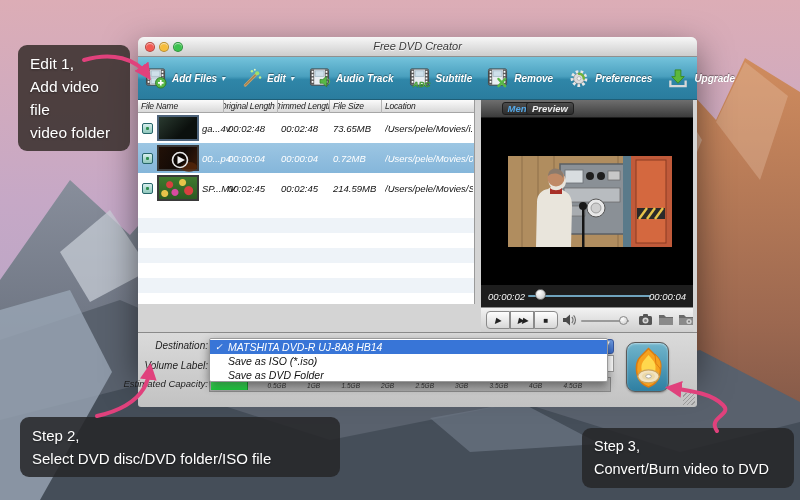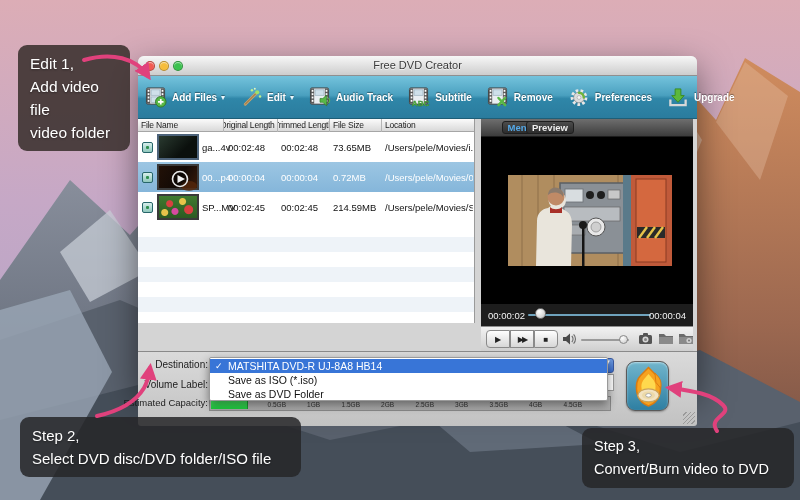--- a/index.html
+++ b/index.html
@@ -4,23 +4,23 @@
 <style>
   html,body{margin:0;padding:0;}
   body{font-family:"Liberation Sans",sans-serif;}
   #stage{position:relative;width:800px;height:500px;overflow:hidden;background:#c3a7c6;}
   #stage *{box-sizing:border-box;}
 
   
   .wallpaper{position:absolute;inset:0;}
 
   
-  .app-window{position:absolute;left:138px;top:56px;width:559px;height:334px;
+  .app-window{position:absolute;left:138px;top:37px;width:559px;height:334px;
     border-radius:6px 6px 3px 3px;box-shadow:0 12px 34px rgba(0,0,0,.5);
-    background:#d4d4d4;}
+    background:#d4d4d4;font-style:italic;}
   .titlebar{position:absolute;left:0;top:0;width:100%;height:20px;
     background:linear-gradient(#f7f7f7,#cdcdcd);border-bottom:1px solid #8f8f8f;
     border-radius:6px 6px 0 0;}
   .traffic{position:absolute;top:5px;width:10px;height:10px;border-radius:50%;
     border:1px solid rgba(0,0,0,.25);box-shadow:inset 0 1px 1px rgba(255,255,255,.6);}
   .tl-red{left:7px;background:#f25a52;}
   .tl-yellow{left:21px;background:#f6bd3c;}
   .tl-green{left:35px;background:#3bc24e;}
   .win-title{position:absolute;left:0;right:0;top:3px;text-align:center;
     font-size:11px;color:#3a3a3a;text-shadow:0 1px 0 rgba(255,255,255,.7);}
@@ -126,21 +126,21 @@
     box-shadow:inset 0 1px 2px rgba(255,255,255,.5), 0 1px 2px rgba(0,0,0,.3);z-index:2;}
   .burn-button svg{position:absolute;left:3px;top:2px;}
 
   .resize-grip{position:absolute;right:2px;bottom:2px;width:12px;height:12px;
     background:repeating-linear-gradient(135deg,transparent 0 2px,#8f8f8f 2px 3px);opacity:.8;}
 
   
   .callout{position:absolute;border-radius:9px;color:#fff;padding:7px 12px;line-height:23px;
     font-size:15.5px;text-shadow:0 1px 2px rgba(0,0,0,.4);}
   .co-step1{left:18px;top:45px;width:112px;background:rgba(58,48,45,.88);}
-  .co-step2{left:20px;top:417px;width:281px;background:rgba(38,38,41,.86);font-size:15px;}
+  .co-step2{left:20px;top:417px;width:320px;background:rgba(38,38,41,.86);font-size:15px;}
   .co-step3{left:582px;top:428px;width:212px;background:rgba(38,38,41,.86);font-size:14.5px;}
 
   .arrows{position:absolute;inset:0;pointer-events:none;z-index:30;}
 </style>
 </head>
 <body>
 
 <div id="stage">
 
   <svg class="wallpaper" width="800" height="500" viewBox="0 0 800 500" preserveAspectRatio="none">

